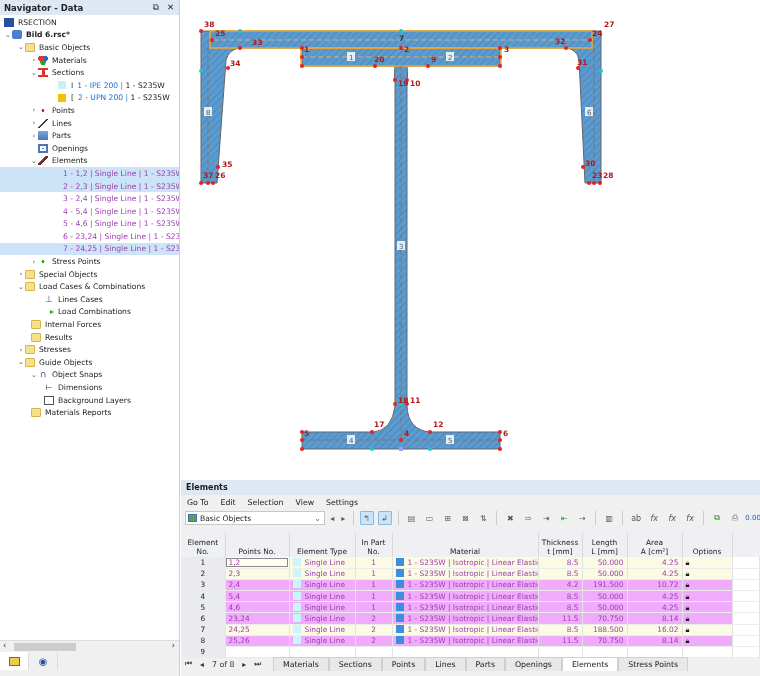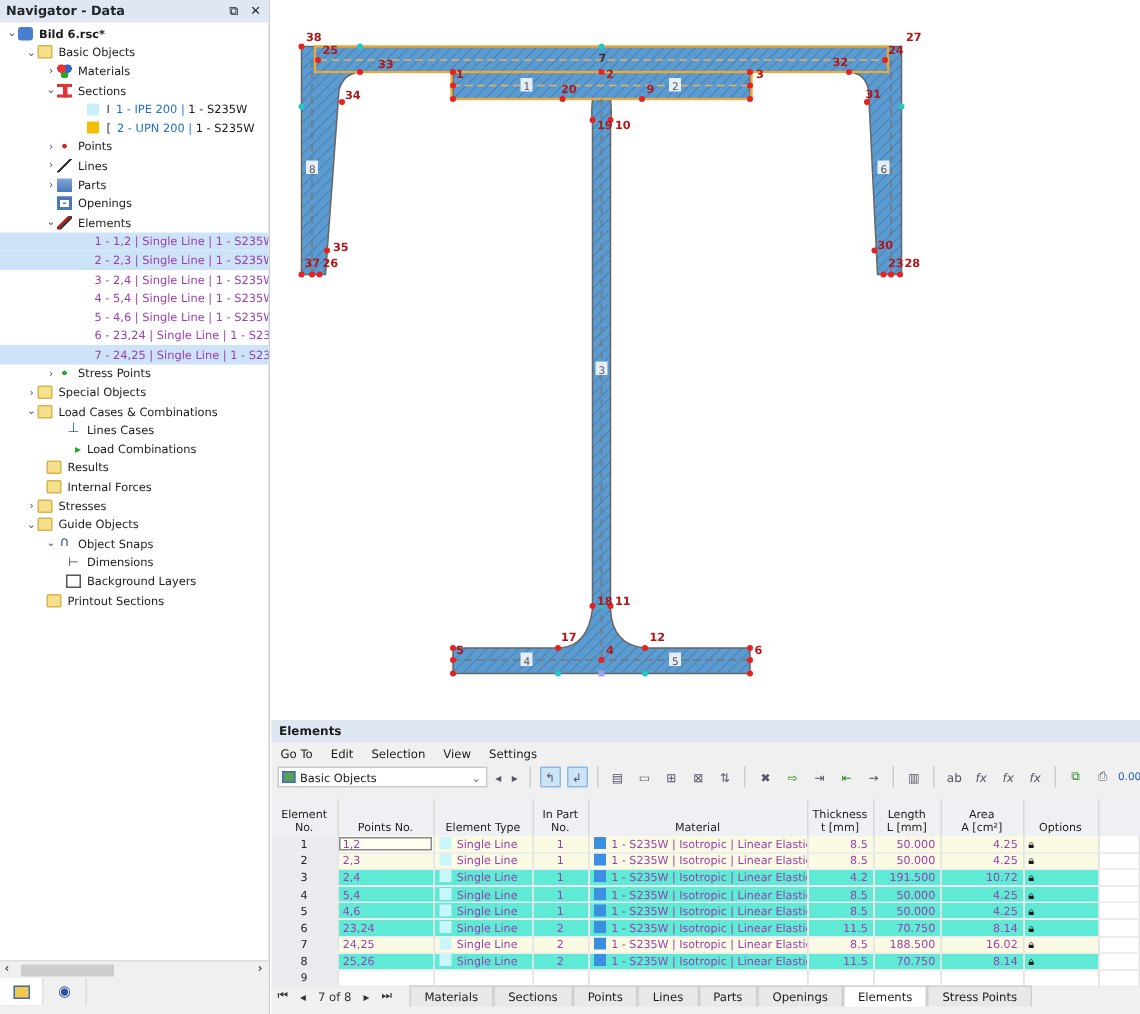--- a/index.html
+++ b/index.html
@@ -27,21 +27,21 @@
 .menu{height:14px;display:flex;align-items:center;gap:12px;padding-left:6px;font-size:7.8px}
 .toolbar{height:18px;display:flex;align-items:center;padding-left:4px;gap:4px}
 .combo{width:140px;height:14px;background:#fff;border:1px solid #c8c8c8;display:flex;align-items:center;font-size:7.6px;padding-left:2px;justify-content:space-between}
 .tb{width:14px;height:14px;border-radius:1px;display:inline-flex;align-items:center;justify-content:center;font-size:8px;color:#556}
 .tb.on{background:#cce4f7;border:1px solid #8bb9e0}
 .sep{width:1px;height:14px;background:#ccc;margin:0 2px}
 table{border-collapse:collapse;position:absolute;left:0;top:53px;width:579px;font-size:7.4px;table-layout:fixed}
 th{background:#eef0f3;font-weight:normal;border-right:1px solid #d8d8d8;vertical-align:bottom;padding:1px 2px;line-height:9px;color:#222}
 td{height:11.2px;border-right:1px solid #e2e2e2;border-bottom:1px solid #ececec;padding:0 3px;white-space:nowrap;overflow:hidden}
 tr.y td{background:#fbfbe4}
-tr.w td{background:#5eead4}
+tr.w td{background:#f0abfc}
 td.no{background:#e9ebee!important;text-align:center;font-weight:normal;color:#222}
 td.r{text-align:right;color:#9b3fae}
 td.c{text-align:center;color:#9b3fae}
 td.p{color:#9b3fae}
 .cellsw{display:inline-block;width:8px;height:8px;vertical-align:-1px;margin-right:4px}
 .btabs{position:absolute;left:0;top:176px;width:579px;height:16px;display:flex;align-items:center;font-size:7.8px}
 .pager{display:flex;gap:8px;padding-left:4px;width:92px;align-items:center;color:#333}
 .btab{padding:0 9px;height:14px;border:1px solid #cfcfcf;border-bottom:none;display:flex;align-items:center;background:#e8e8e8}
 .btab.active{background:#fff}
 svg text{font-family:"DejaVu Sans",sans-serif}
@@ -52,20 +52,24 @@
 <div class="nav">
   <div class="nav-title">
     <span>Navigator - Data</span>
     <span class="btns">
         <span>⧉</span>
         <span>✕</span>
       </span>
   </div>
   <div class="tree">
     <div class="ti" style="padding-left:4px">
+        <span class="ico" style="background:#2a4f9c"></span>
+        <span>RSECTION</span>
+      </div>
+    <div class="ti" style="padding-left:4px">
         <span class="exp">⌄</span>
         <span class="ico" style="background:#4a7fd0;border-radius:2px"></span>
         <b>Bild 6.rsc*</b>
       </div>
     <div class="ti" style="padding-left:17px">
         <span class="exp">⌄</span>
         <span class="ico folder"></span>
         <span>Basic Objects</span>
       </div>
     <div class="ti" style="padding-left:30px">
@@ -162,25 +166,25 @@
     <div class="ti" style="padding-left:44px">
         <span class="ico" style="color:#2a5fb0;font-size:9px;line-height:9px;text-align:center">⊥</span>
         <span>Lines Cases</span>
       </div>
     <div class="ti" style="padding-left:44px">
         <span class="ico" style="color:#2a2;font-size:8px;line-height:9px;text-align:right">▸</span>
         <span>Load Combinations</span>
       </div>
     <div class="ti" style="padding-left:31px">
         <span class="ico folder"></span>
+        <span>Internal Forces</span>
+      </div>
+    <div class="ti" style="padding-left:31px">
+        <span class="ico folder"></span>
         <span>Results</span>
-      </div>
-    <div class="ti" style="padding-left:31px">
-        <span class="ico folder"></span>
-        <span>Internal Forces</span>
       </div>
     <div class="ti" style="padding-left:17px">
         <span class="exp">›</span>
         <span class="ico folder"></span>
         <span>Stresses</span>
       </div>
     <div class="ti" style="padding-left:17px">
         <span class="exp">⌄</span>
         <span class="ico folder"></span>
         <span>Guide Objects</span>
@@ -193,21 +197,21 @@
     <div class="ti" style="padding-left:44px">
         <span class="ico" style="color:#333;font-size:8px;line-height:9px;text-align:center">⊢</span>
         <span>Dimensions</span>
       </div>
     <div class="ti" style="padding-left:44px">
         <span class="ico" style="border:1px solid #555"></span>
         <span>Background Layers</span>
       </div>
     <div class="ti" style="padding-left:31px">
         <span class="ico folder"></span>
-        <span>Printout Sections</span>
+        <span>Materials Reports</span>
       </div>
   </div>
   <div class="hsb">
     <span style="position:absolute;left:3px;top:0;font-size:8px">‹</span>
     <div class="thumb"></div>
     <span style="position:absolute;right:4px;top:0;font-size:8px">›</span>
   </div>
   <div class="navtabs">
     <div class="navtab active">
         <span style="display:inline-block;width:11px;height:9px;background:#f2c84b;border:1px solid #3c6fb8"></span>

